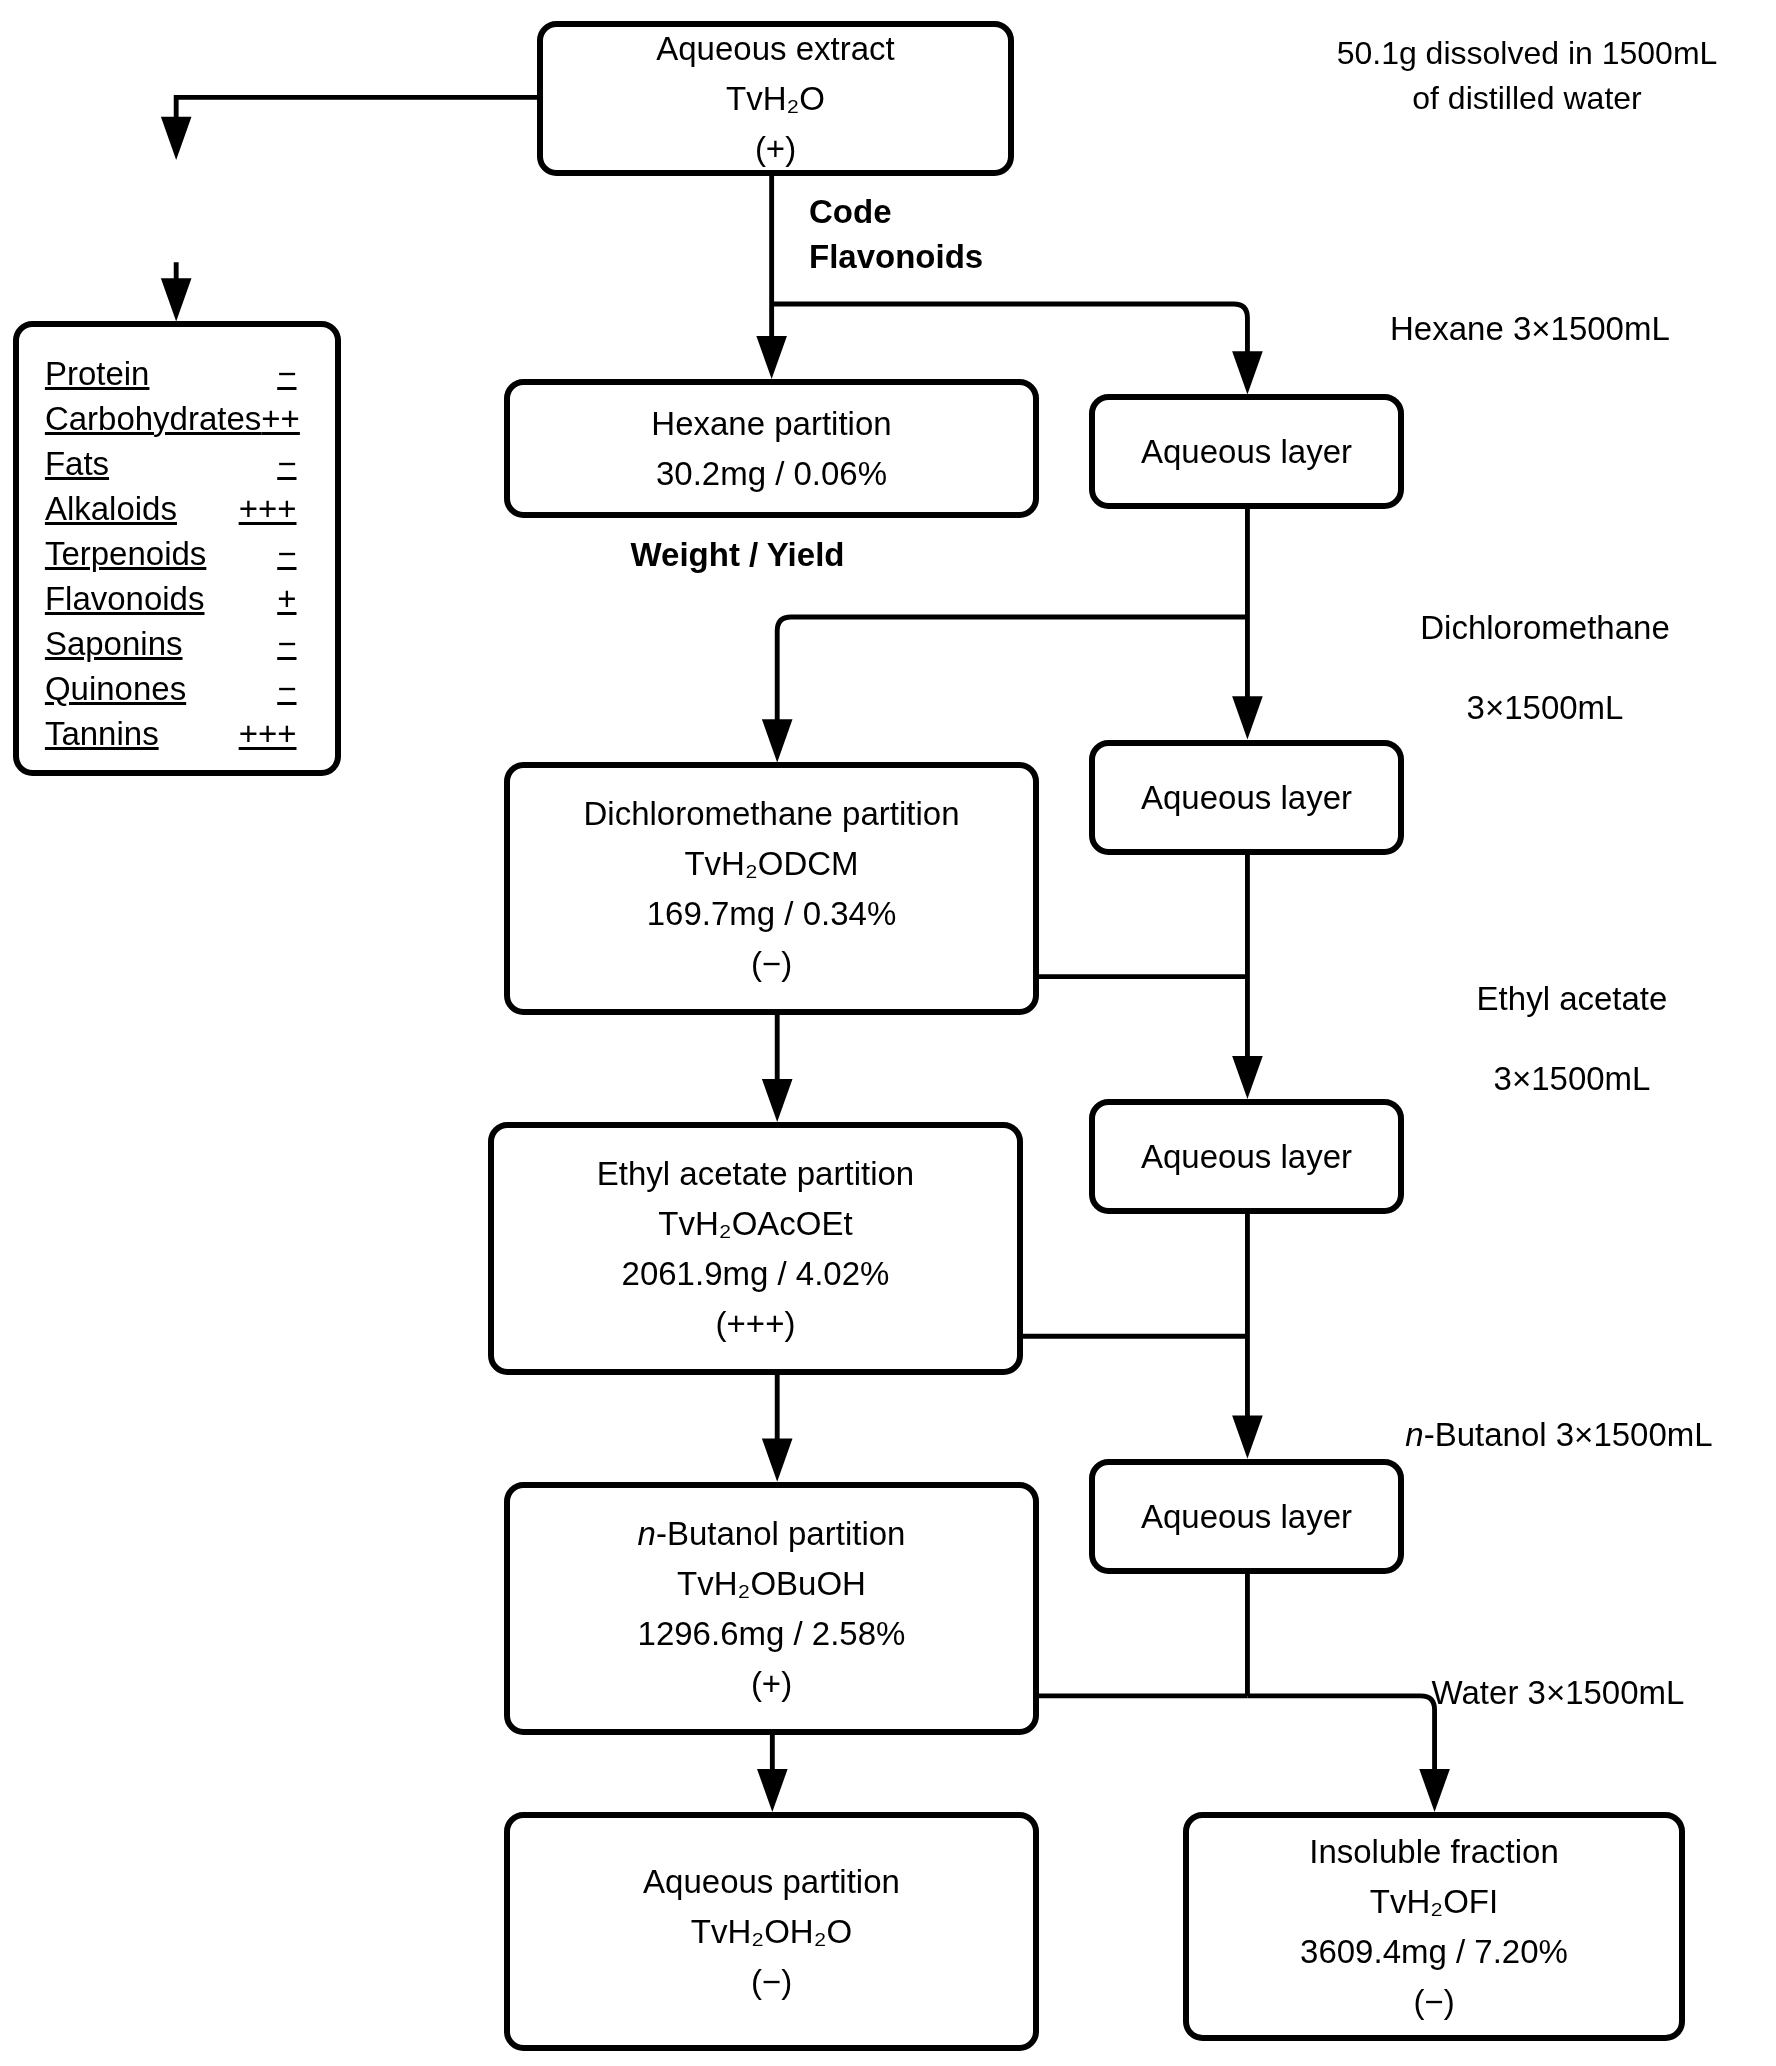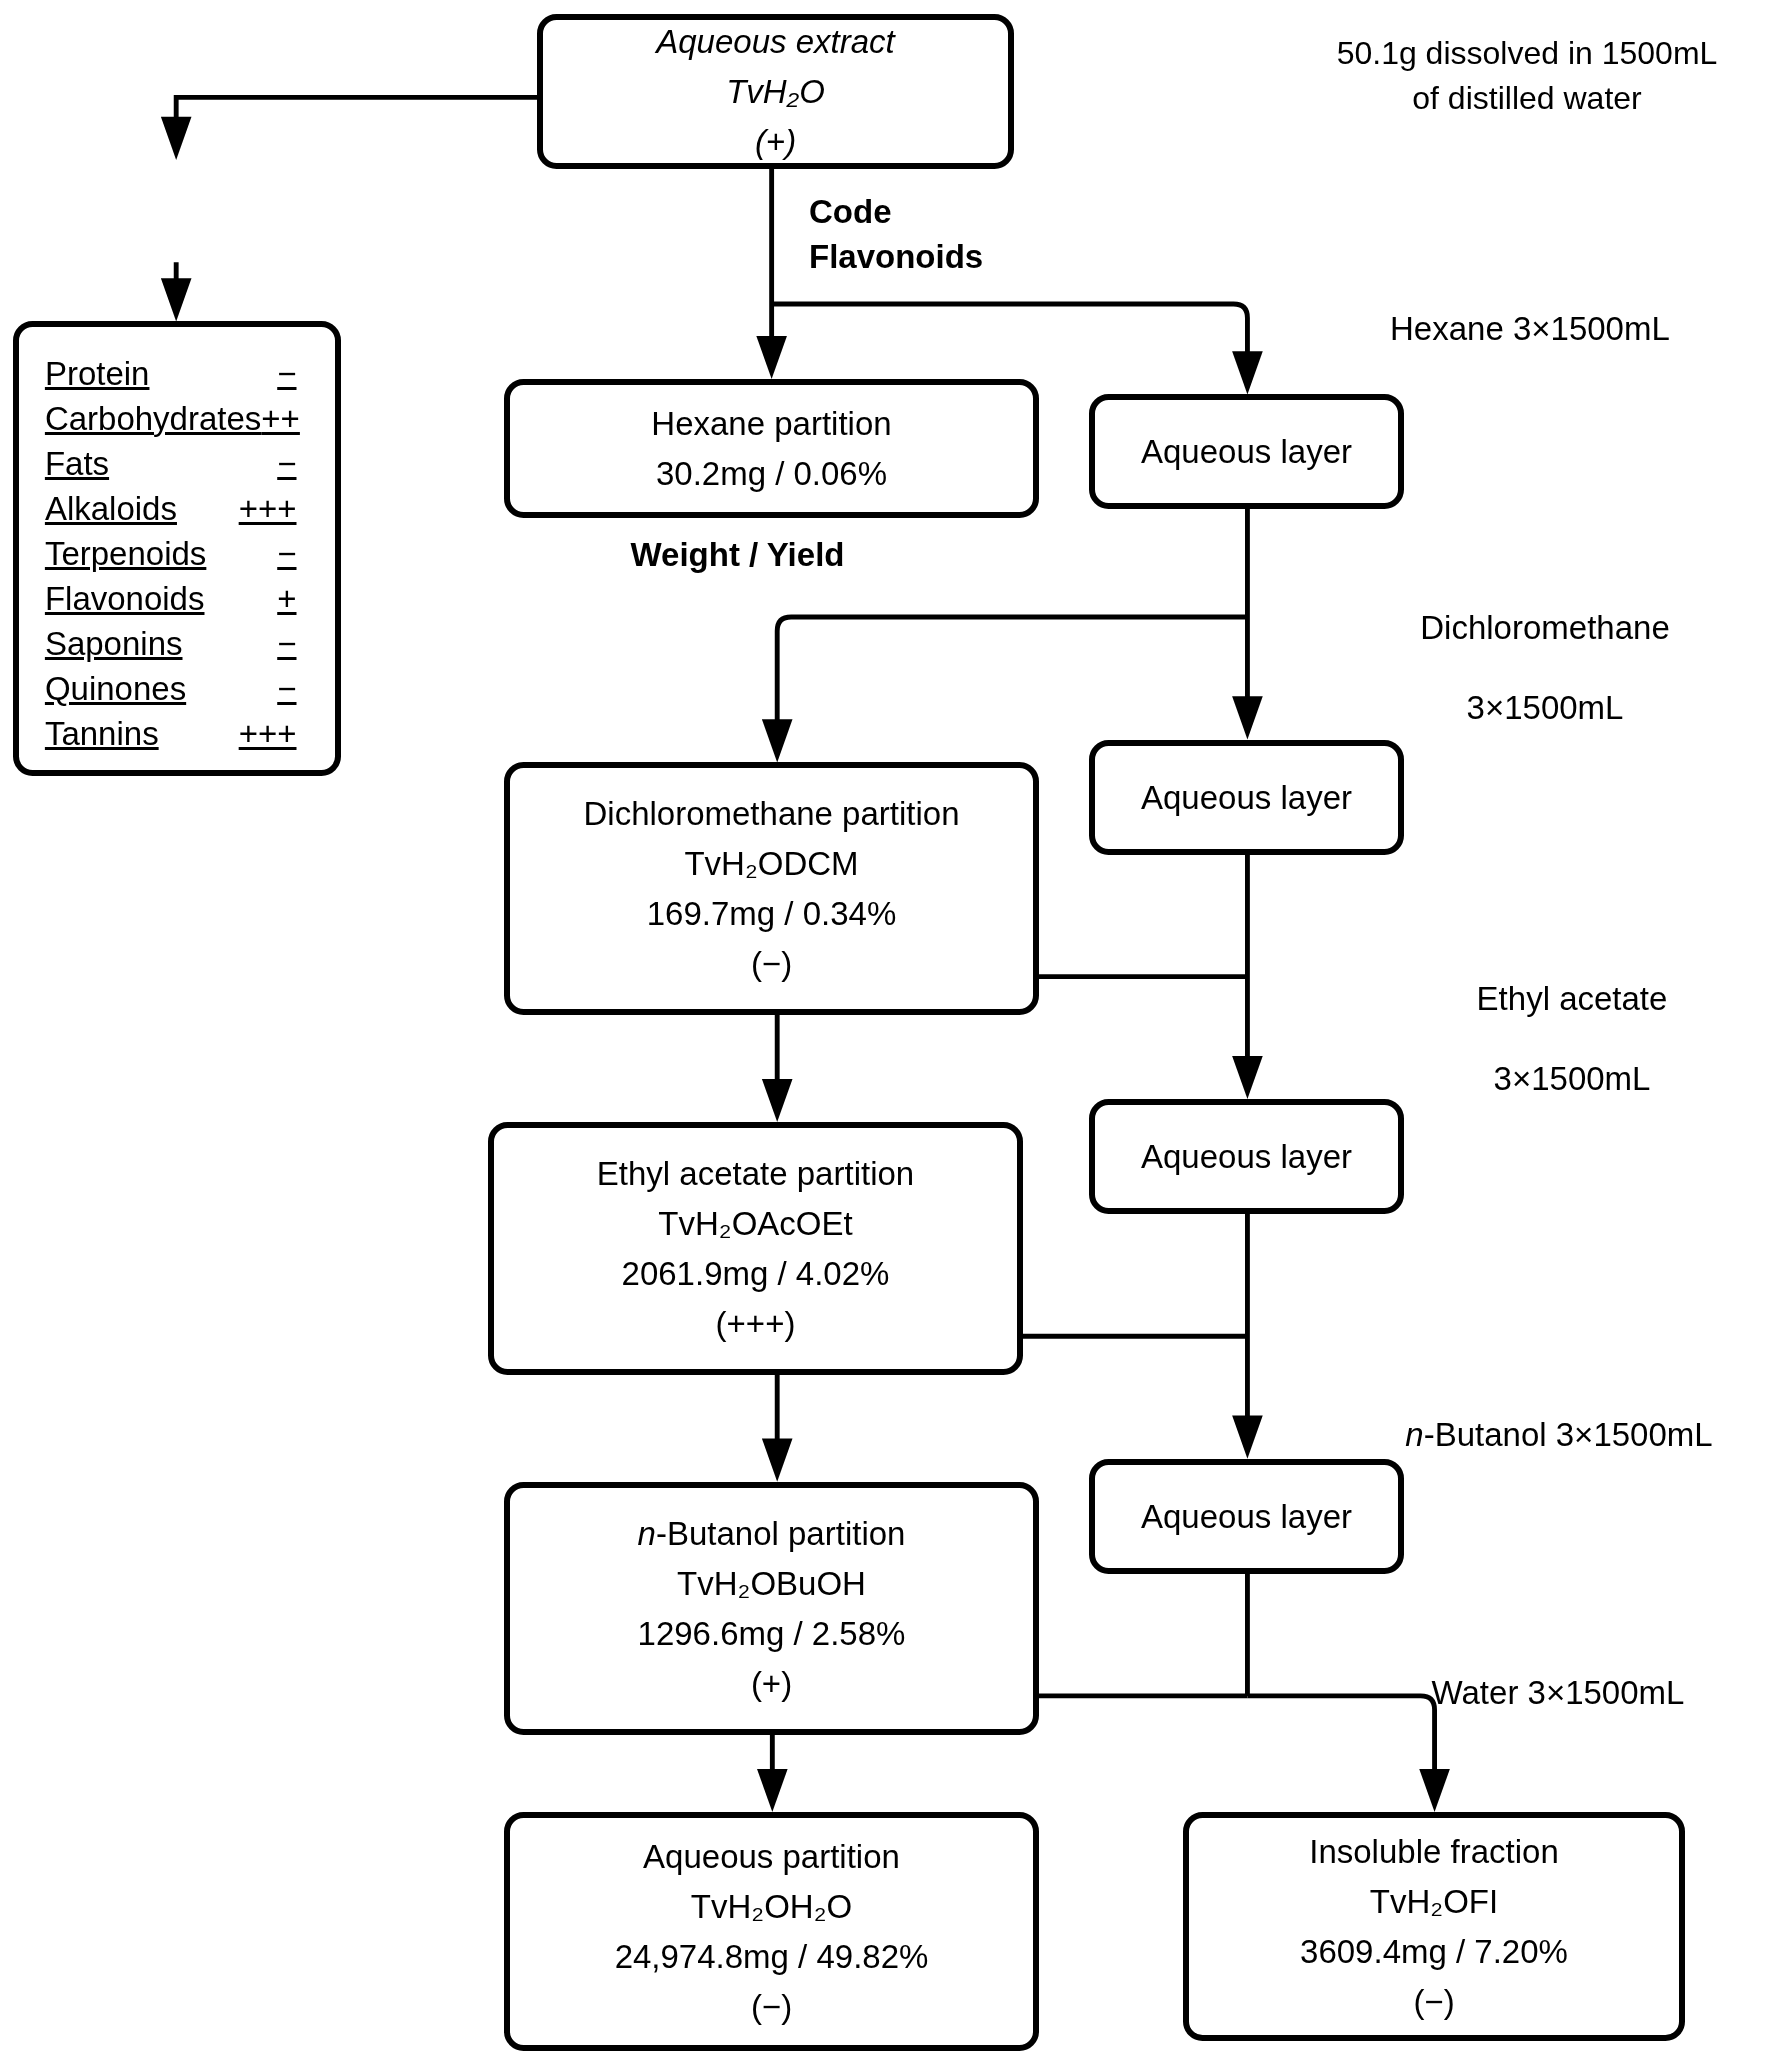--- a/index.html
+++ b/index.html
@@ -9,21 +9,21 @@
   svg.wires path{fill:none;stroke:#000;stroke-width:7;}
   svg.wires polygon{fill:#000;stroke:none;}
   .node{position:absolute;border:6.3px solid #000;border-radius:19.5px;background:#fff;
         display:flex;flex-direction:column;align-items:center;justify-content:center;
         text-align:center;font-size:33px;line-height:50px;}
   .node .ln{white-space:nowrap;}
   .mixline{display:flex;flex-direction:row;align-items:baseline;white-space:nowrap;}
   .ital{font-style:italic;}
   .lbl{position:absolute;font-size:33px;line-height:45px;white-space:nowrap;}
   
-  #extract-box{left:537px;top:14px;width:465px;height:143px;font-style:italic;}
+  #extract-box{left:537px;top:21px;width:465px;height:143px;}
   #phyto-box{left:16px;top:160px;width:309px;height:102px;font-weight:bold;font-size:35px;line-height:46px;}
   #screening-box{left:12.5px;top:321px;width:316px;height:443px;display:block;}
   #screening-box .rows{padding:24px 0 0 0;text-decoration:underline;}
   #screening-box .row{display:flex;justify-content:space-between;align-items:center;
         height:45px;padding:0 38px 0 26.4px;font-size:33px;}
   #hexane-box{left:504px;top:379px;width:523px;height:127px;}
   #dcm-box{left:504px;top:762px;width:523px;height:241px;}
   #ea-box{left:488px;top:1122px;width:523px;height:241px;}
   #nb-box{left:504px;top:1482px;width:523px;height:241px;}
   #aqp-box{left:504px;top:1812px;width:523px;height:227px;}
@@ -175,21 +175,20 @@
     <div class="ln">(+)</div>
   </div>
 
   <div class="node aql" id="aql-4">
     <div class="ln">Aqueous layer</div>
   </div>
 
   <div class="node" id="aqp-box">
     <div class="ln">Aqueous partition</div>
     <div class="ln">TvH₂OH₂O</div>
-    <div class="ln">24,974.8mg / 49.82%</div>
     <div class="ln">(−)</div>
   </div>
 
   <div class="node" id="insol-box">
     <div class="ln">Insoluble fraction</div>
     <div class="ln">TvH₂OFI</div>
     <div class="ln">3609.4mg / 7.20%</div>
     <div class="ln">(−)</div>
   </div>
 

